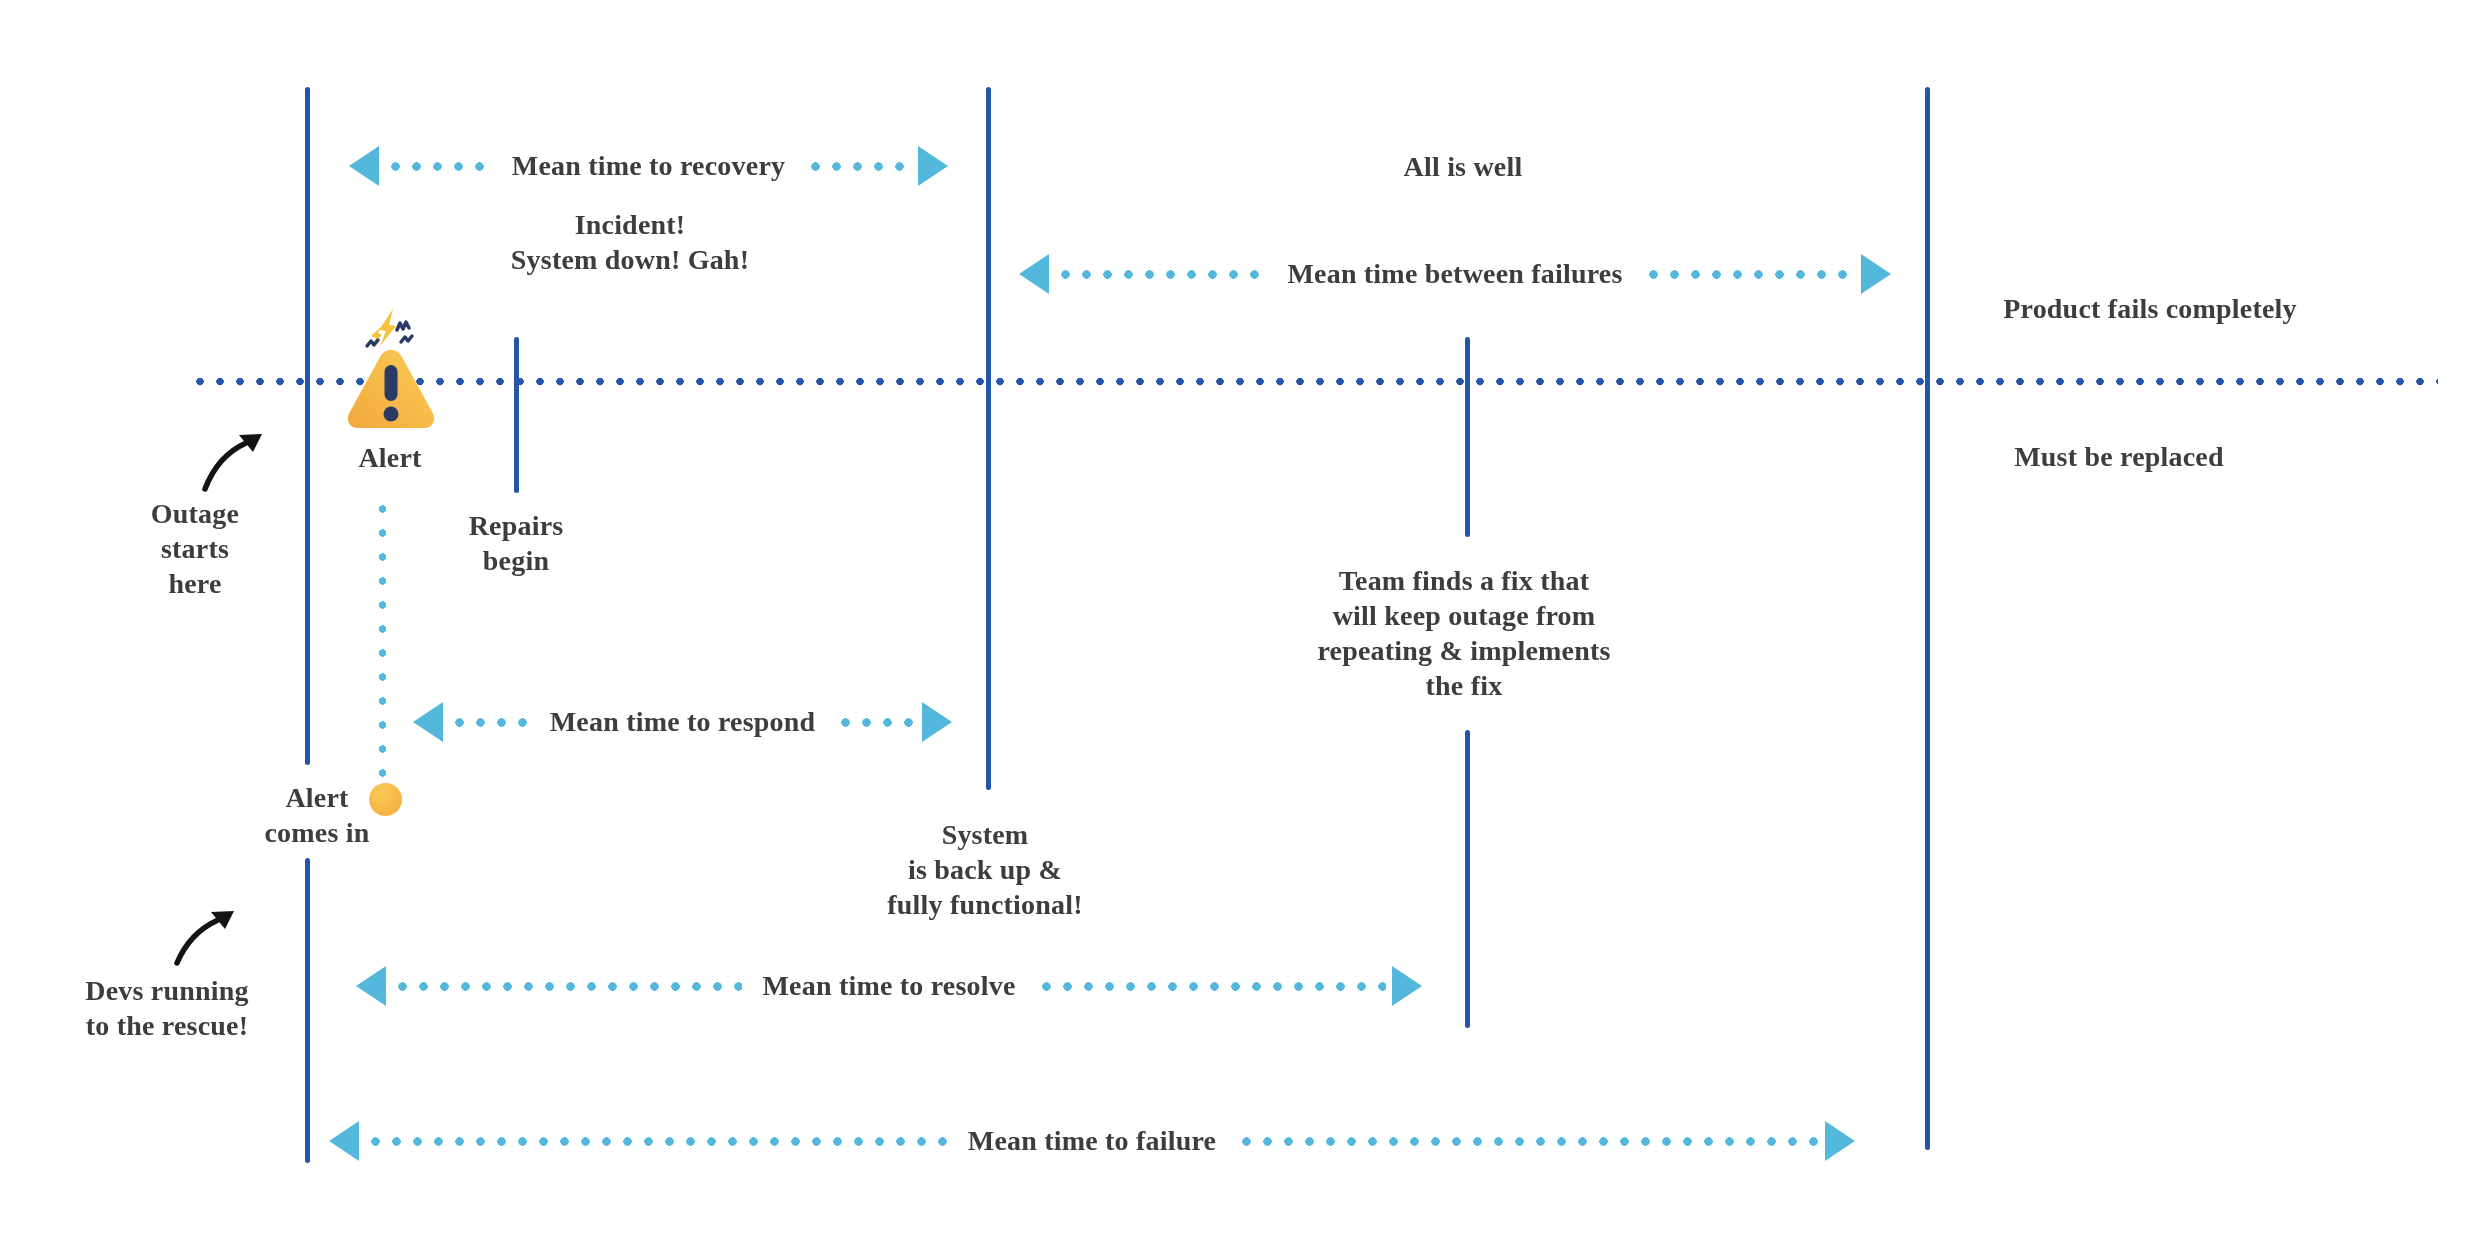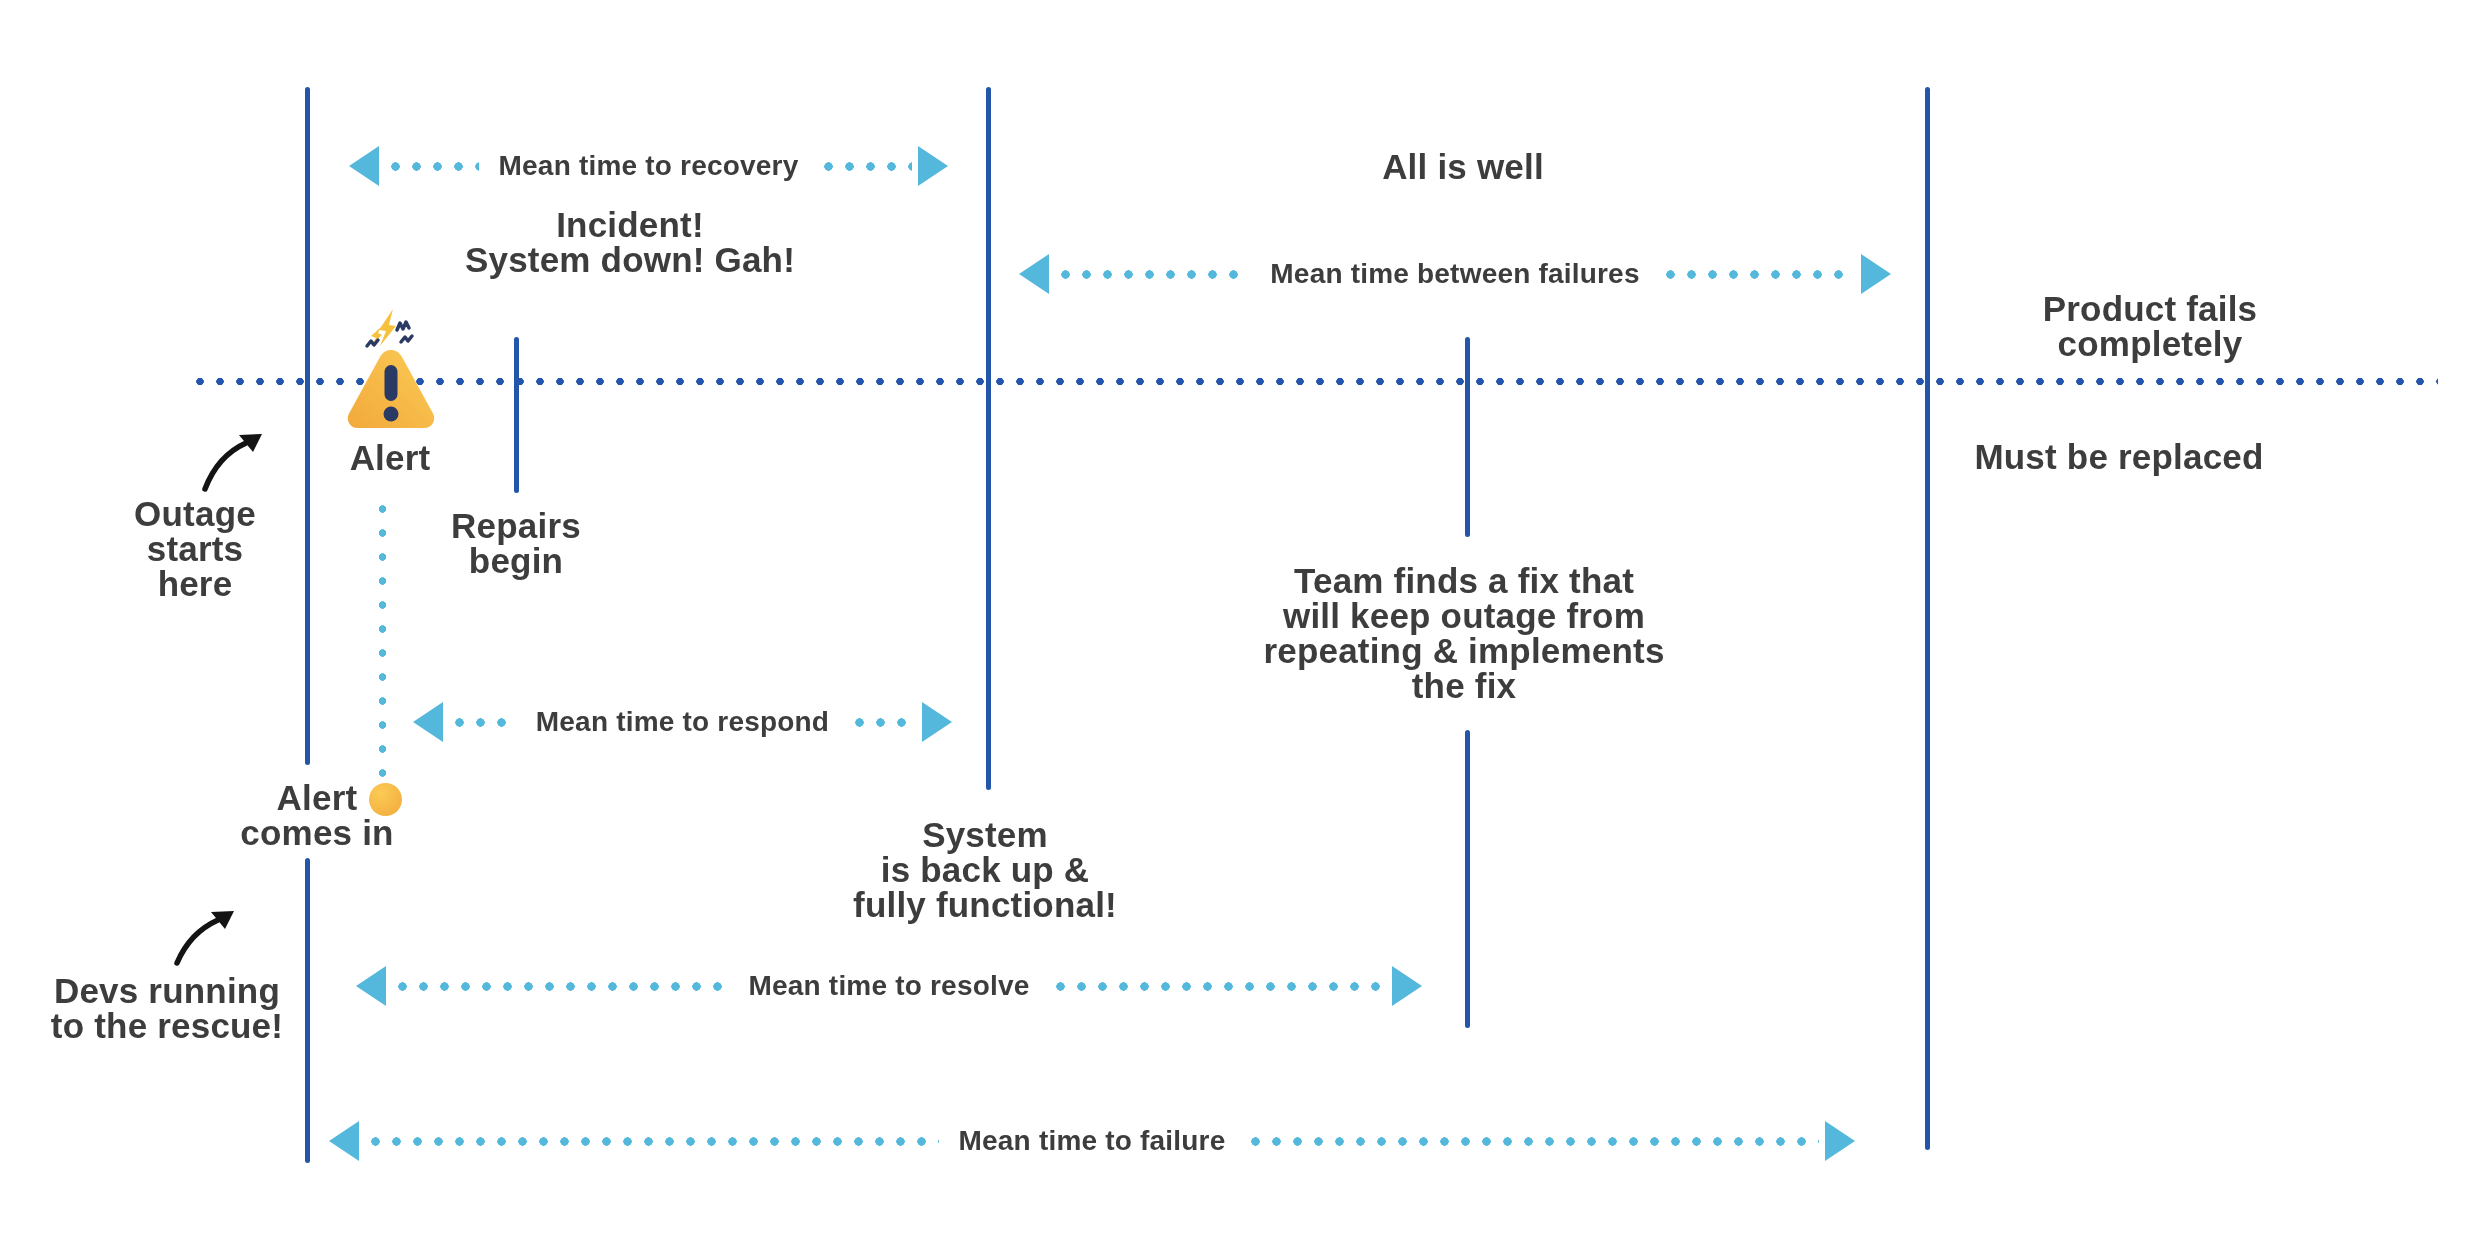--- a/index.html
+++ b/index.html
@@ -8,21 +8,21 @@
     --arrow-blue:#54B8DC;
     --text-gray:#3D3D3D;
     --alert-orange-light:#FBCB55;
     --alert-orange:#F2A93C;
     --spark-navy:#2B3A64;
     --black-arrow:#141414;
   }
   html,body{margin:0;padding:0;background:#fff;}
   .canvas{
     position:relative;width:2466px;height:1258px;background:#fff;overflow:hidden;
-    font-family:Liberation Sans, sans-serif;color:var(--text-gray);
+    font-family:Liberation Serif, serif;color:var(--text-gray);
   }
   .vline{position:absolute;width:5px;border-radius:3px;background:var(--line-blue);}
   .timeline-dots{
     position:absolute;left:190px;top:377px;width:2248px;height:9px;
     background:radial-gradient(circle,var(--dot-blue) 3.5px,transparent 4px) 0 50%/20px 9px repeat-x;
   }
   .alert-connector{
     position:absolute;left:378px;top:497px;width:9px;height:282px;
     background:radial-gradient(circle,var(--arrow-blue) 3.5px,transparent 4px) 50% 0/9px 24px repeat-y;
   }
@@ -33,21 +33,21 @@
   }
   .tri{width:30px;height:40px;background:var(--arrow-blue);flex:0 0 auto;}
   .tri-left{clip-path:polygon(100% 0,100% 100%,0 50%);}
   .tri-right{clip-path:polygon(0 0,0 100%,100% 50%);}
   .mlabel{
     font-size:28px;font-weight:700;line-height:1;white-space:nowrap;
     padding:0 14px;color:var(--text-gray);letter-spacing:.2px;
   }
   .note{
     position:absolute;transform:translateX(-50%);text-align:center;
-    font-size:35px;font-weight:700;line-height:35px;color:var(--text-gray);
+    font-size:28px;font-weight:700;line-height:35px;color:var(--text-gray);
     white-space:pre-line;letter-spacing:.2px;
   }
   .alert-dot{
     position:absolute;left:369px;top:783px;width:33px;height:33px;border-radius:50%;
     background:radial-gradient(circle at 35% 30%,var(--alert-orange-light),var(--alert-orange));
   }
   .icon-abs{position:absolute;}
 </style>
 </head>
 <body>

